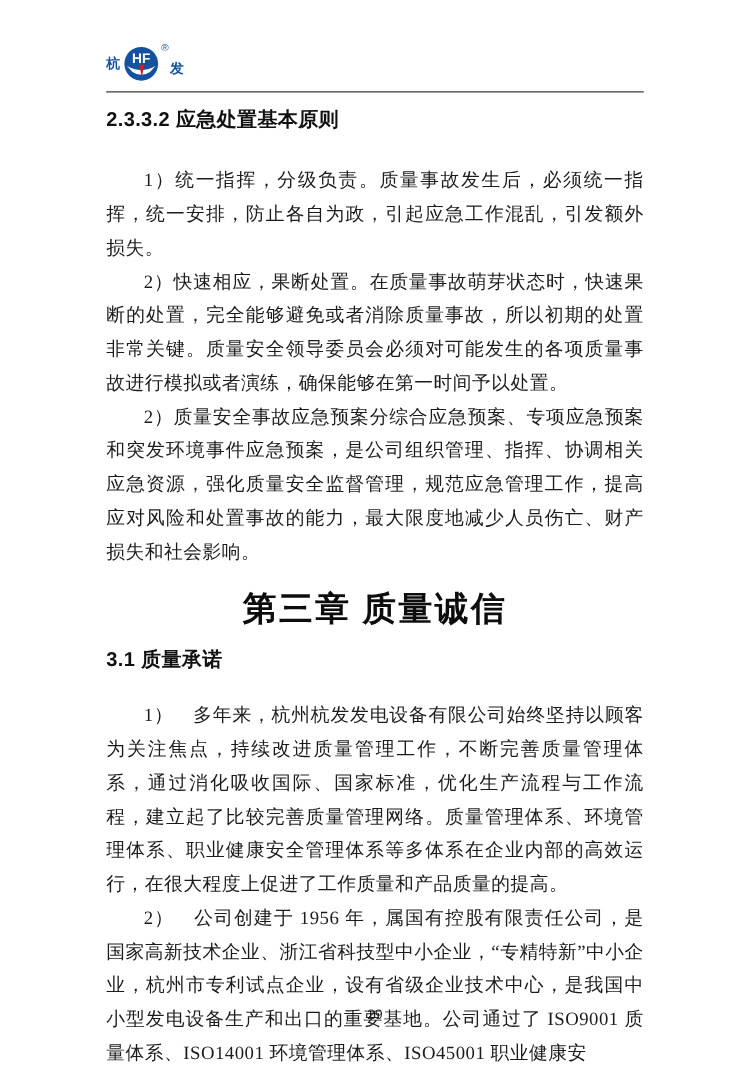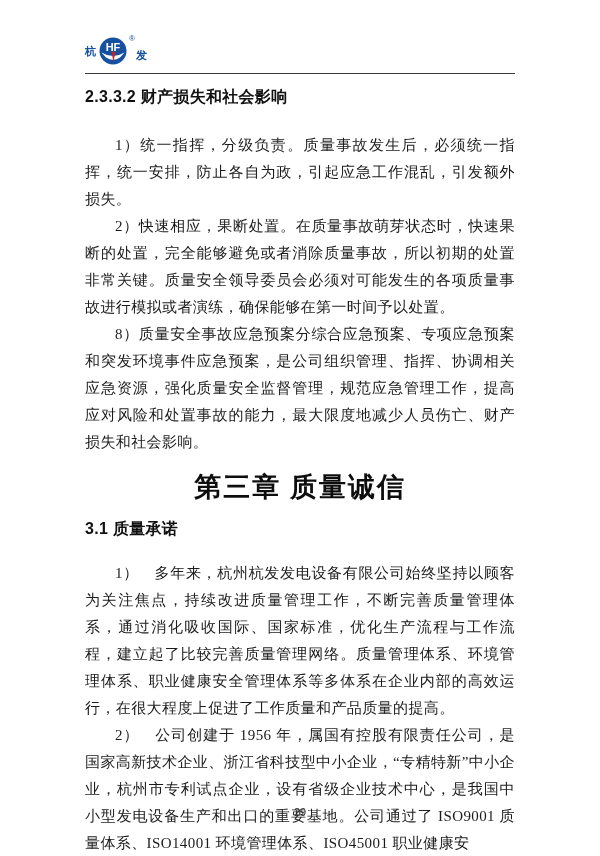--- a/index.html
+++ b/index.html
@@ -117,25 +117,25 @@
         <text x="15" y="14.5" text-anchor="middle" font-family="Liberation Sans, sans-serif" font-size="11" font-weight="bold" fill="#ffffff">HF</text>
       </svg>
       <span class="reg-mark">®</span>
       <span class="logo-char right">发</span>
     </div>
   </div>
 
   <div class="content">
 
 
-    <h3 class="sub-heading">2.3.3.2 财产损失和社会影响</h3>
+    <h3 class="sub-heading">2.3.3.2 应急处置基本原则</h3>
 
     <p class="body-text indented">1）统一指挥，分级负责。质量事故发生后，必须统一指挥，统一安排，防止各自为政，引起应急工作混乱，引发额外损失。</p>
     <p class="body-text indented">2）快速相应，果断处置。在质量事故萌芽状态时，快速果断的处置，完全能够避免或者消除质量事故，所以初期的处置非常关键。质量安全领导委员会必须对可能发生的各项质量事故进行模拟或者演练，确保能够在第一时间予以处置。</p>
-    <p class="body-text indented">8）质量安全事故应急预案分综合应急预案、专项应急预案和突发环境事件应急预案，是公司组织管理、指挥、协调相关应急资源，强化质量安全监督管理，规范应急管理工作，提高应对风险和处置事故的能力，最大限度地减少人员伤亡、财产损失和社会影响。</p>
+    <p class="body-text indented">2）质量安全事故应急预案分综合应急预案、专项应急预案和突发环境事件应急预案，是公司组织管理、指挥、协调相关应急资源，强化质量安全监督管理，规范应急管理工作，提高应对风险和处置事故的能力，最大限度地减少人员伤亡、财产损失和社会影响。</p>
 
     <h1 class="chapter-title">第三章 质量诚信</h1>
 
     <h3 class="sub-heading sub-heading-2">3.1 质量承诺</h3>
 
     <p class="body-text indented">1）　多年来，杭州杭发发电设备有限公司始终坚持以顾客为关注焦点，持续改进质量管理工作，不断完善质量管理体系，通过消化吸收国际、国家标准，优化生产流程与工作流程，建立起了比较完善质量管理网络。质量管理体系、环境管理体系、职业健康安全管理体系等多体系在企业内部的高效运行，在很大程度上促进了工作质量和产品质量的提高。</p>
     <p class="body-text indented">2）　公司创建于 1956 年，属国有控股有限责任公司，是国家高新技术企业、浙江省科技型中小企业，“专精特新”中小企业，杭州市专利试点企业，设有省级企业技术中心，是我国中小型发电设备生产和出口的重要基地。公司通过了 ISO9001 质量体系、ISO14001 环境管理体系、ISO45001 职业健康安</p>
 
   </div>
 

